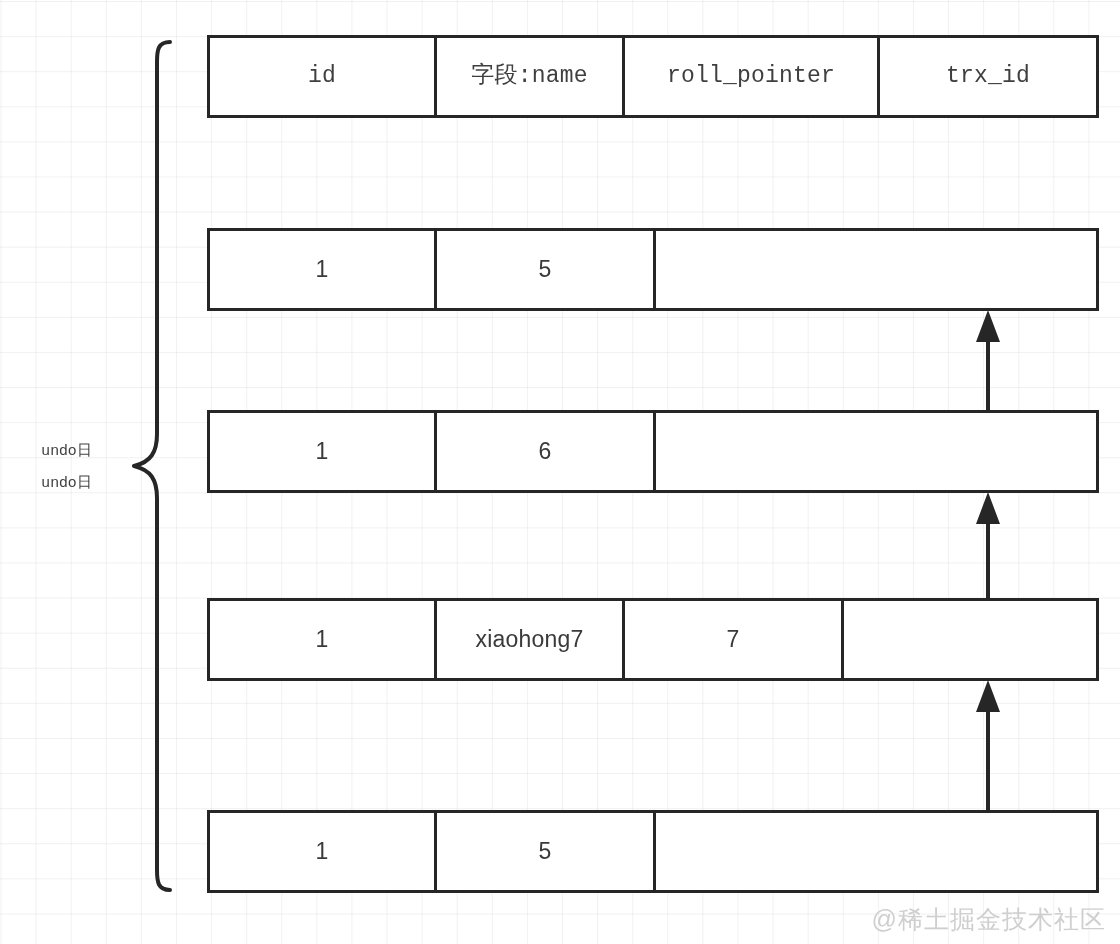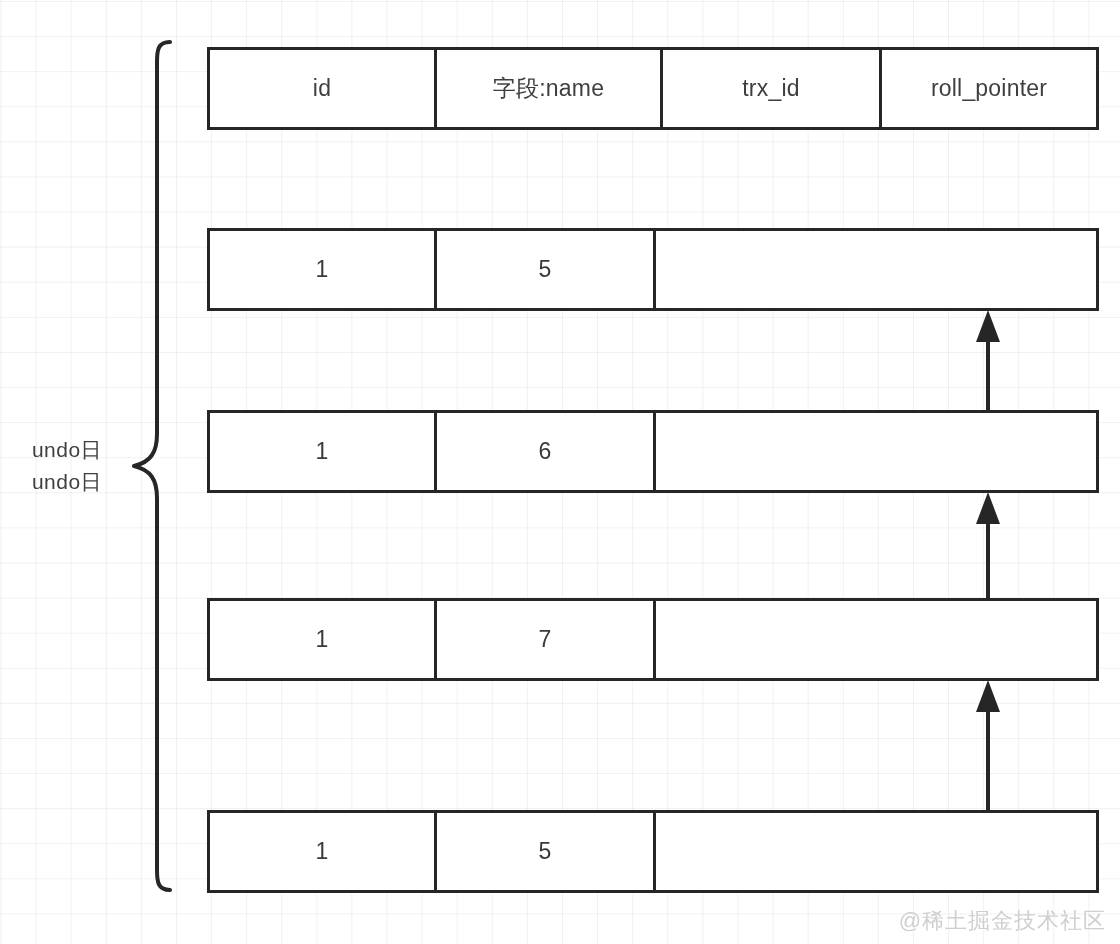--- a/index.html
+++ b/index.html
@@ -48,28 +48,28 @@
     align-items: center;
     justify-content: center;
     color: #3a3a3a;
     font-size: 23px;
     line-height: 1;
     letter-spacing: 0.2px;
     white-space: nowrap;
   }
 
   .cell.c0 { width: 224px; }
-  .cell.c1 { width: 226px; border-left: 3px solid #262626; }
+  .cell.c1 { width: 188px; border-left: 3px solid #262626; }
   .cell.c2 { width: 219px; border-left: 3px solid #262626; }
   .cell.c3 { flex: 1;      border-left: 3px solid #262626; }
 
   .row.header .cell { color: #3f3f3f; }
 
   
-  #row-header { top: 47px;  }
+  #row-header { top: 35px; font-family: Liberation Mono, monospace;  }
   #row-1      { top: 228px; }
   #row-2      { top: 410px; }
   #row-3      { top: 598px; }
   #row-4      { top: 810px; }
 
   
   .arrow {
     position: absolute;
     left: 963px;
     width: 50px;
@@ -92,33 +92,33 @@
   }
   #brace svg { display: block; width: 100%; height: 100%; }
 
   #chain-label {
     position: absolute;
     left: 8px;
     top: 434px;
     width: 118px;
     text-align: center;
     color: #3f3f3f;
-    font-size: 21px;
+    font-size: 15px;
     line-height: 32px;
     letter-spacing: 0.5px;
     z-index: 2;
   }
 
   
   #watermark {
     position: absolute;
     right: 14px;
     bottom: 8px;
     color: #cfcfcf;
-    font-size: 22px;
+    font-size: 25px;
     letter-spacing: 1px;
     z-index: 4;
     user-select: none;
   }
 </style>
 </head>
 <body>
 
 <div id="canvas"></div>
 
@@ -135,38 +135,39 @@
 </div>
 
 <div id="chain-label">
   <div>undo日</div>
   <div>undo日</div>
 </div>
 
 <div class="row header" id="row-header">
   <div class="cell c0">id</div>
   <div class="cell c1">字段:name</div>
+  <div class="cell c3">roll_pointer</div>
   <div class="cell c2">trx_id</div>
-  <div class="cell c3">roll_pointer</div>
 </div>
 
 <div class="row" id="row-1">
   <div class="cell c0">1</div>
   <div class="cell c2">5</div>
   <div class="cell c3"></div>
 </div>
 
 <div class="row" id="row-2">
   <div class="cell c0">1</div>
   <div class="cell c2">6</div>
   <div class="cell c3"></div>
 </div>
 
 <div class="row" id="row-3">
   <div class="cell c0">1</div>
+  <div class="cell c1">xiaohong7</div>
   <div class="cell c2">7</div>
   <div class="cell c3"></div>
 </div>
 
 <div class="row" id="row-4">
   <div class="cell c0">1</div>
   <div class="cell c2">5</div>
   <div class="cell c3"></div>
 </div>
 

